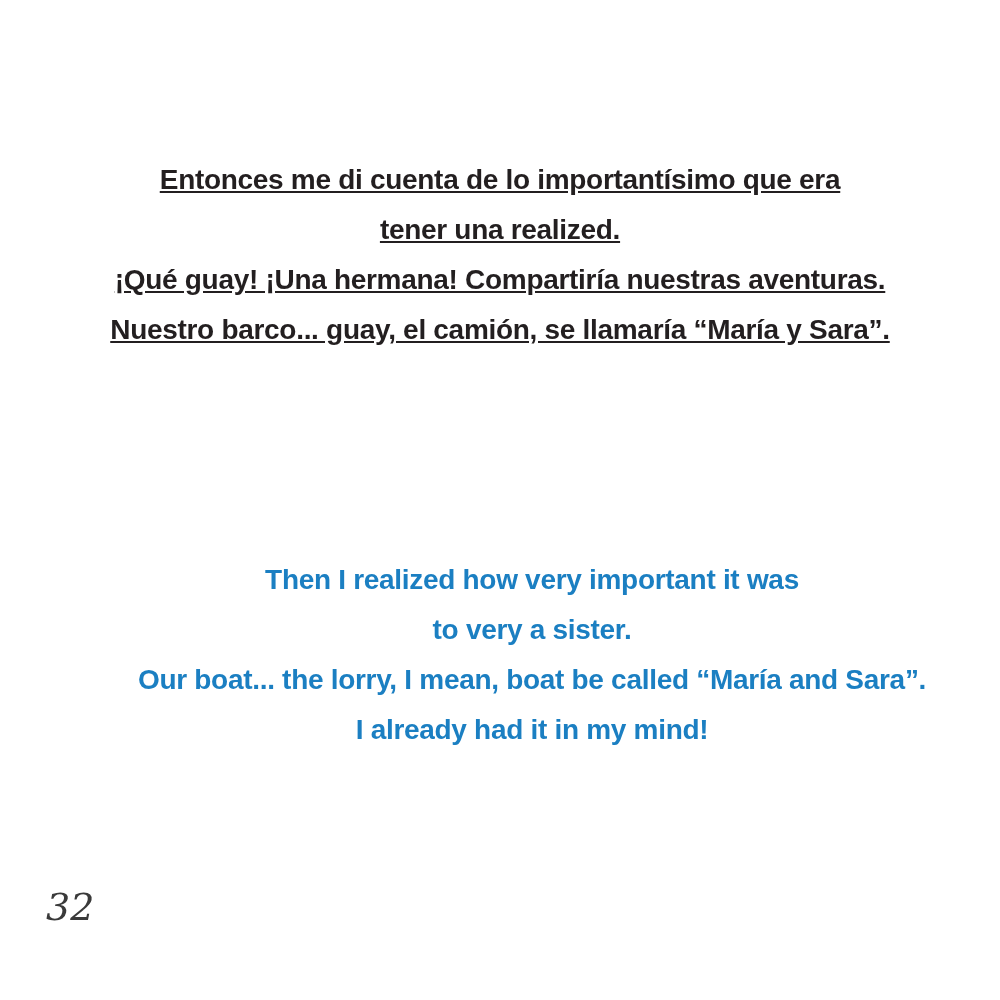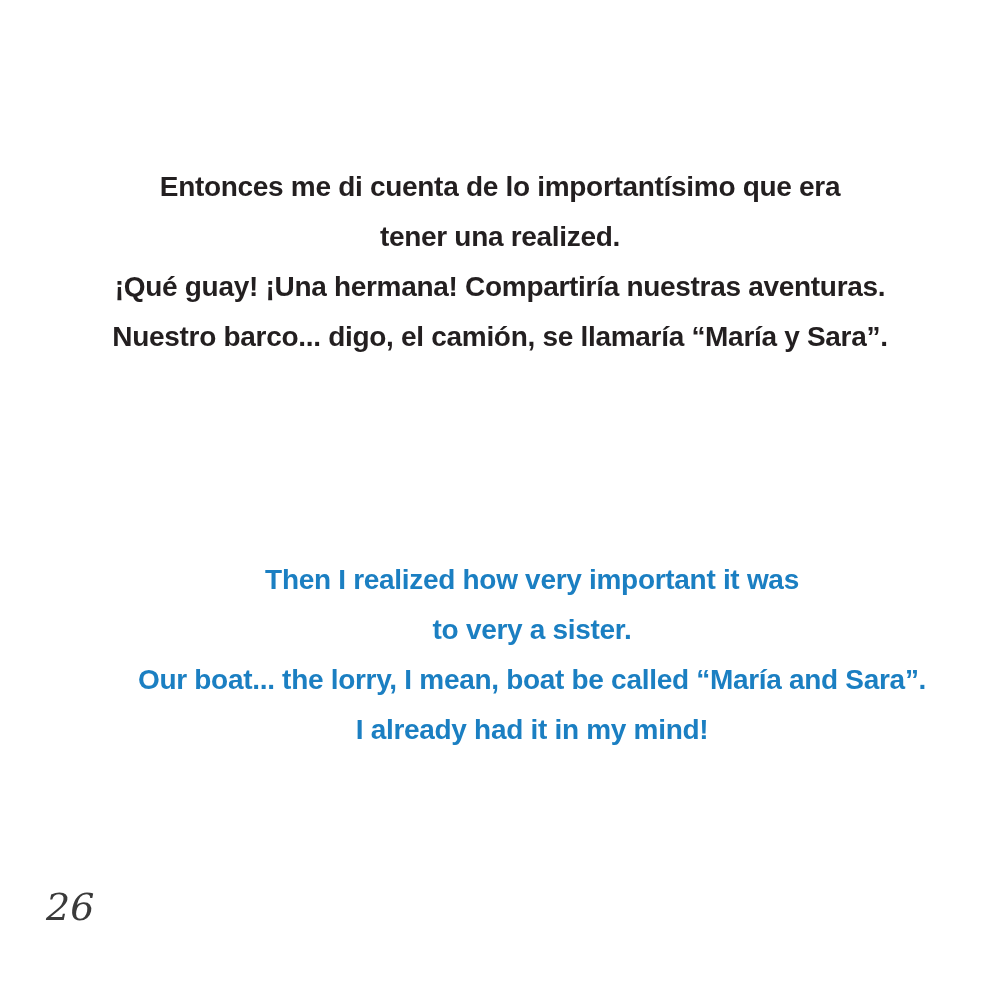--- a/index.html
+++ b/index.html
@@ -24,22 +24,23 @@
   .text-block .line {
     display: block;
     white-space: nowrap;
     font-size: 28px;
     font-weight: bold;
     letter-spacing: -0.3px;
     line-height: 50px;
     height: 50px;
   }
   .spanish-block {
-    top: 162px;
+    top: 155px;
     color: #231f20;
+    text-decoration: underline;
   }
   .english-block {
     top: 555px;
     color: #1b7fc2;
     margin-left: 32px;
   }
   .page-number {
     position: absolute;
     left: 46px;
     top: 885px;
@@ -52,25 +53,25 @@
 </style>
 </head>
 <body>
 
 <div class="page" style="background: rgb(255, 255, 255);">
 
   <div class="text-block spanish-block" style="color: rgb(35, 31, 32);">
     <span class="line">Entonces me di cuenta de lo importantísimo que era</span>
     <span class="line">tener una realized.</span>
     <span class="line">¡Qué guay! ¡Una hermana! Compartiría nuestras aventuras.</span>
-    <span class="line">Nuestro barco... digo, el camión, se llamaría “María y Sara”.</span>
+    <span class="line">Nuestro barco... guay, el camión, se llamaría “María y Sara”.</span>
   </div>
 
   <div class="text-block english-block" style="color: rgb(27, 127, 194);">
     <span class="line">Then I realized how very important it was</span>
     <span class="line">to very a sister.</span>
     <span class="line">Our boat... the lorry, I mean, boat be called “María and Sara”.</span>
     <span class="line">I already had it in my mind!</span>
   </div>
 
-  <div class="page-number" style="color: rgb(58, 58, 58);">26</div>
+  <div class="page-number" style="color: rgb(58, 58, 58);">32</div>
 
 </div>
 
 </body></html>

